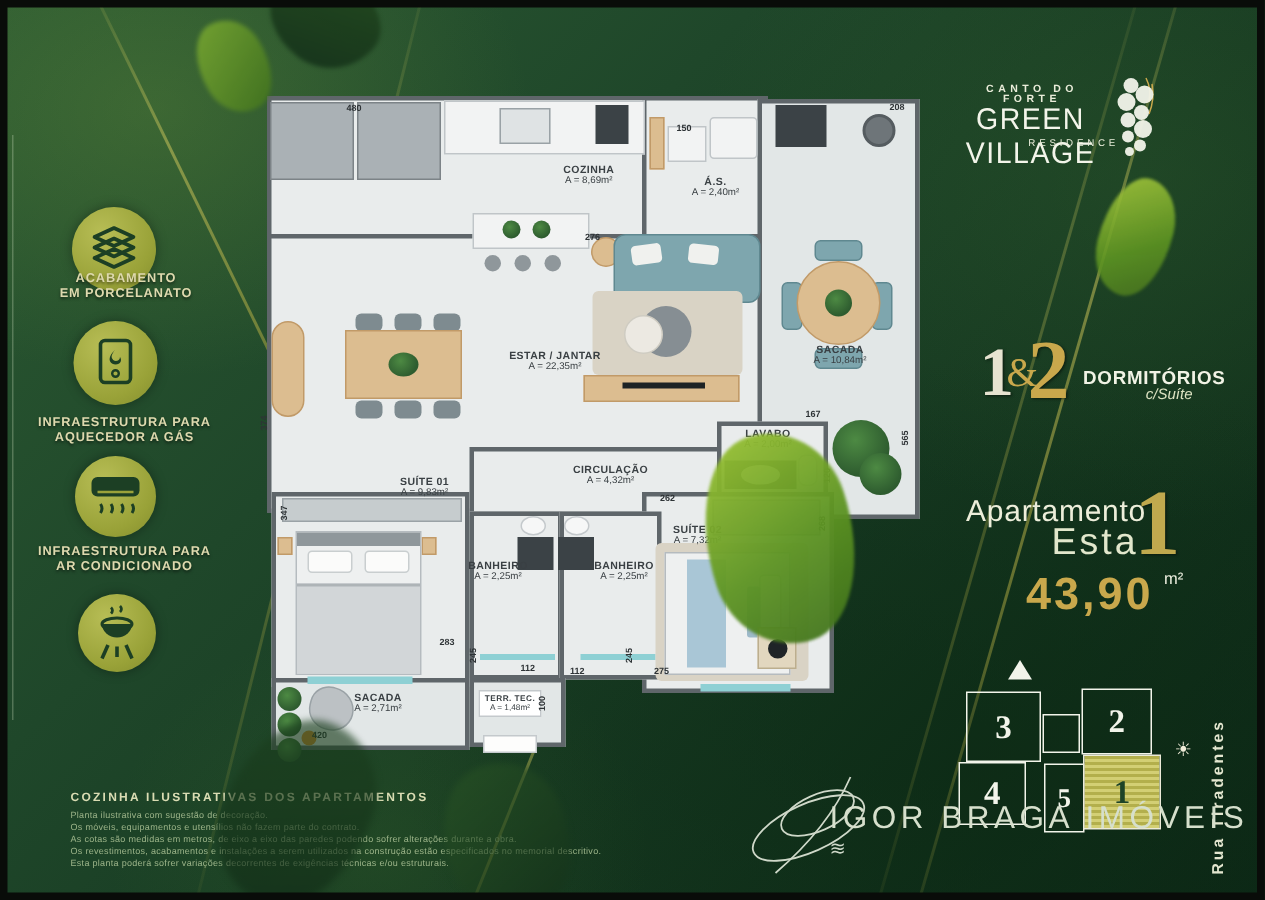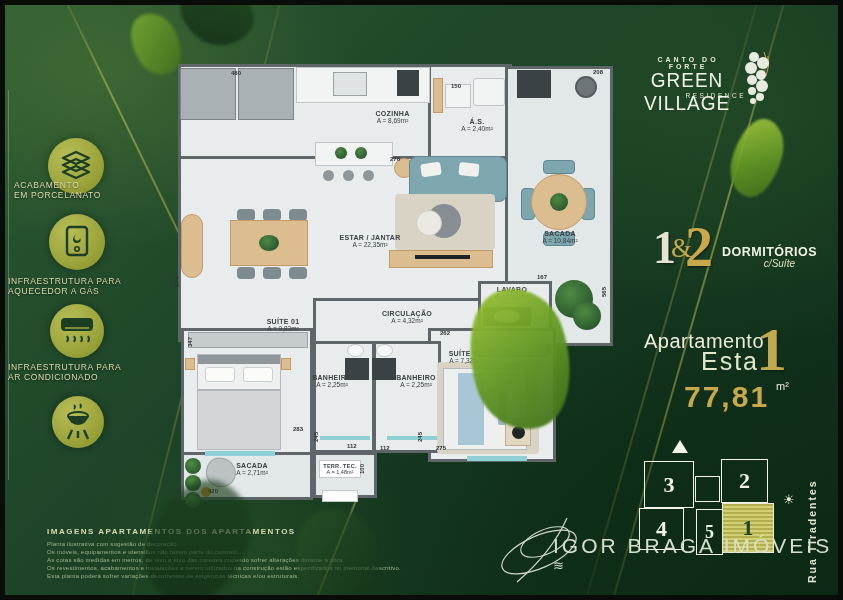--- a/index.html
+++ b/index.html
@@ -17,22 +17,22 @@
   .frame { position:absolute; inset:0; border:5px solid #090c09; z-index:60; pointer-events:none; }
 
   .gold-line { position:absolute; width:2px; opacity:.55; z-index:1;
     background:linear-gradient(to bottom, transparent, rgba(215,205,95,.9) 30%, rgba(190,180,70,.9) 60%, transparent); }
   .leaf { position:absolute; z-index:40; pointer-events:none; }
   .edge-line { position:absolute; width:1px; background:rgba(220,235,200,.28); z-index:2; }
 
   
   .sb-icon { position:absolute; border-radius:50%; background:radial-gradient(circle at 35% 30%, #b7bd55, #99a238 65%, #848d2e);
     display:flex; align-items:center; justify-content:center; z-index:3; box-shadow:0 0 8px rgba(0,0,0,.35);}
-  .sb-label { position:absolute; color:#ded9ae; font-size:8.5px; font-weight:normal; letter-spacing:.6px;
-    text-align:left; white-space:pre-line; line-height:9.5px; z-index:3; text-shadow:0 1px 2px rgba(0,0,0,.5);}
+  .sb-label { position:absolute; color:#ded9ae; font-size:8.5px; font-weight:bold; letter-spacing:.6px;
+    text-align:center; white-space:pre-line; line-height:9.5px; z-index:3; text-shadow:0 1px 2px rgba(0,0,0,.5);}
 
   
   .plan { position:absolute; left:175px; top:62px; width:440px; height:440px; z-index:3; }
   .room { position:absolute; background:#e9ecec; border:3px solid #5f666a; }
   .room.balc { background:#e2e7e7; }
   .rlabel { position:absolute; text-align:center; z-index:6; color:#3a4044; }
   .rname { display:block; font-size:7px; font-weight:bold; letter-spacing:.3px; }
   .rarea { display:block; font-size:6.5px; }
   .dim { position:absolute; font-size:6px; font-weight:bold; color:#2e3336; z-index:6; }
   .dim.v { writing-mode:vertical-rl; transform:rotate(180deg); }
@@ -345,21 +345,21 @@
 
   <div class="offer offer-1">1</div>
   <div class="offer offer-amp">&amp;</div>
   <div class="offer offer-2">2</div>
   <div class="offer-lbl">DORMITÓRIOS</div>
   <div class="offer-sub">c/Suíte</div>
 
   <div class="apt-1">Apartamento</div>
   <div class="apt-2">Esta</div>
   <div class="apt-num">1</div>
-  <div class="apt-area">77,81</div>
+  <div class="apt-area">43,90</div>
   <div class="apt-unit">m²</div>
 
   <div class="kp-north" style="left:672px;top:440px;"></div>
   <div class="kp-unit" style="left:644px;top:461px;width:50px;height:47px;">
     <span>3</span>
     </div>
   <div class="kp-unit" style="left:721px;top:459px;width:47px;height:44px;">
     <span>2</span>
     </div>
   <div class="kp-unit" style="left:695px;top:476px;width:25px;height:26px;"></div>
@@ -368,21 +368,21 @@
     </div>
   <div class="kp-unit" style="left:696px;top:509px;width:27px;height:46px;font-size:18px;">
     <span>5</span>
     </div>
   <div class="kp-unit hl" style="left:722px;top:503px;width:52px;height:50px;">
     <span>1</span>
     </div>
   <div class="kp-sun">☀</div>
   <div class="kp-street">Rua Tiradentes</div>
 
-  <div class="foot-title">IMAGENS APARTAMENTOS DOS APARTAMENTOS</div>
+  <div class="foot-title">COZINHA ILUSTRATIVAS DOS APARTAMENTOS</div>
   <div class="foot-line" style="top:541px;">Planta ilustrativa com sugestão de decoração.</div>
   <div class="foot-line" style="top:549px;">Os móveis, equipamentos e utensílios não fazem parte do contrato.</div>
   <div class="foot-line" style="top:557px;">As cotas são medidas em metros, de eixo a eixo das paredes podendo sofrer alterações durante a obra.</div>
   <div class="foot-line" style="top:565px;">Os revestimentos, acabamentos e instalações a serem utilizados na construção estão especificados no memorial descritivo.</div>
   <div class="foot-line" style="top:573px;">Esta planta poderá sofrer variações decorrentes de exigências técnicas e/ou estruturais.</div>
 
   <svg class="agency-logo" width="92" height="76" viewBox="0 0 92 76">
     <g stroke="#cfd8c9" stroke-width="1.2" fill="none">
       <ellipse cx="42" cy="40" rx="40" ry="16" transform="rotate(-24 42 40)"></ellipse>
       <ellipse cx="48" cy="30" rx="26" ry="12" transform="rotate(-24 48 30)"></ellipse>

